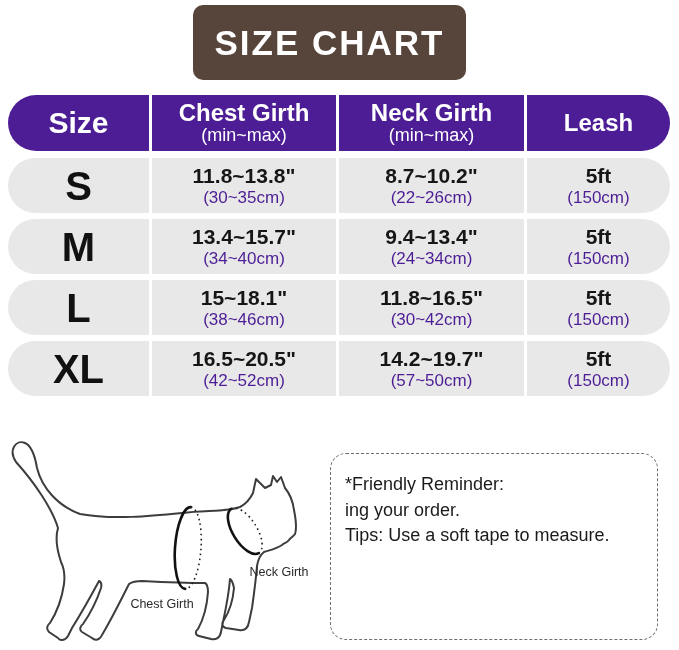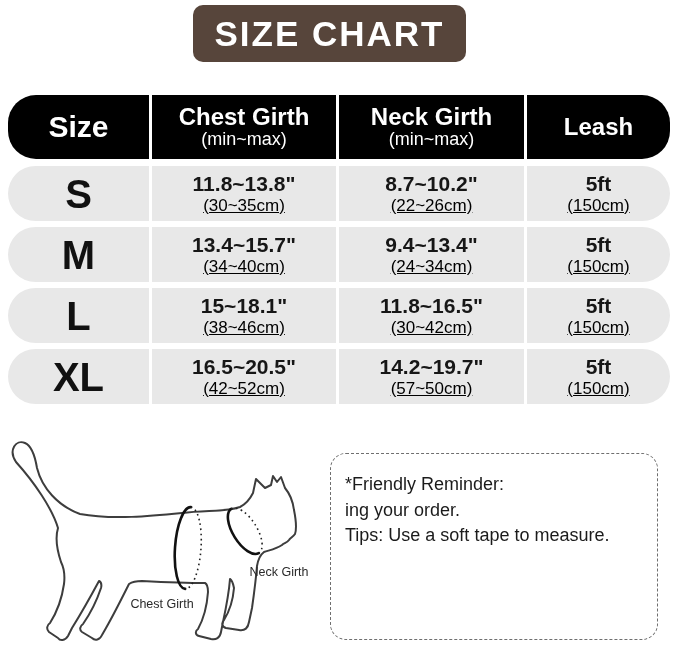--- a/index.html
+++ b/index.html
@@ -2,50 +2,50 @@
 <html><head>
 <meta charset="utf-8">
 <style>
   html,body{margin:0;padding:0;}
   body{
     width:679px;height:650px;background:#ffffff;position:relative;
     font-family:"Liberation Sans", sans-serif;overflow:hidden;
   }
   
   .banner{
-    position:absolute;left:193px;top:5px;width:273px;height:57px;
+    position:absolute;left:193px;top:5px;width:273px;height:75px;
     background:#57453b;border-radius:10px;
     display:flex;align-items:center;justify-content:center;
   }
   .banner span{
     color:#ffffff;font-size:35px;font-weight:bold;letter-spacing:2px;
     line-height:1;
   }
   
   .size-table{position:absolute;left:8px;top:95px;width:662px;}
   .trow{
     display:flex;height:55px;border-radius:28px;overflow:hidden;
     margin-bottom:6px;background:#e8e8e8;
   }
-  .trow.header{height:64px;background:#000000;margin-bottom:7px;}
+  .trow.header{height:56px;background:#4c1d95;margin-bottom:7px;}
   .cell{
     display:flex;flex-direction:column;align-items:center;justify-content:center;
     border-right:3px solid #ffffff;box-sizing:border-box;text-align:center;
   }
   .cell:last-child{border-right:none;align-items:center;}
   .c-size{width:144px;}
   .c-chest{width:187px;}
   .c-neck{width:188px;}
   .c-leash{flex:1;}
   .h-main{color:#ffffff;font-size:24px;font-weight:bold;line-height:1.08;}
   .h-size{font-size:30px;}
   .h-sub{color:#ffffff;font-size:18px;line-height:1.08;}
   .size-letter{font-size:40px;font-weight:bold;color:#111111;line-height:1;}
   .m-main{font-size:21px;font-weight:bold;color:#161616;line-height:1.18;}
-  .m-sub{font-size:17px;color:#000000;line-height:1.1;text-decoration:underline;}
+  .m-sub{font-size:17px;color:#4c1d95;line-height:1.1;}
   
   .cat-wrap{position:absolute;left:2px;top:436px;width:322px;height:214px;}
   
   .reminder{
     position:absolute;left:330px;top:453px;width:328px;height:187px;
     border:1.5px dashed #6f6f6f;border-radius:16px;box-sizing:border-box;
     padding:18px 8px 0 14px;
   }
   .reminder div{
     font-size:18px;line-height:25.6px;color:#1b1b1b;white-space:nowrap;

